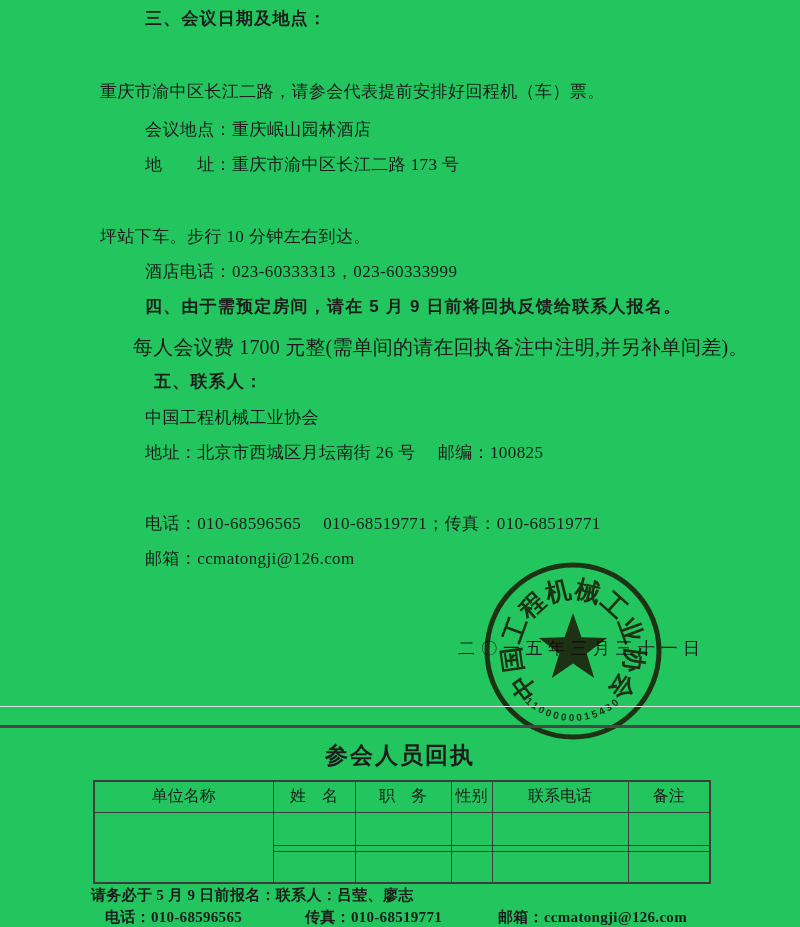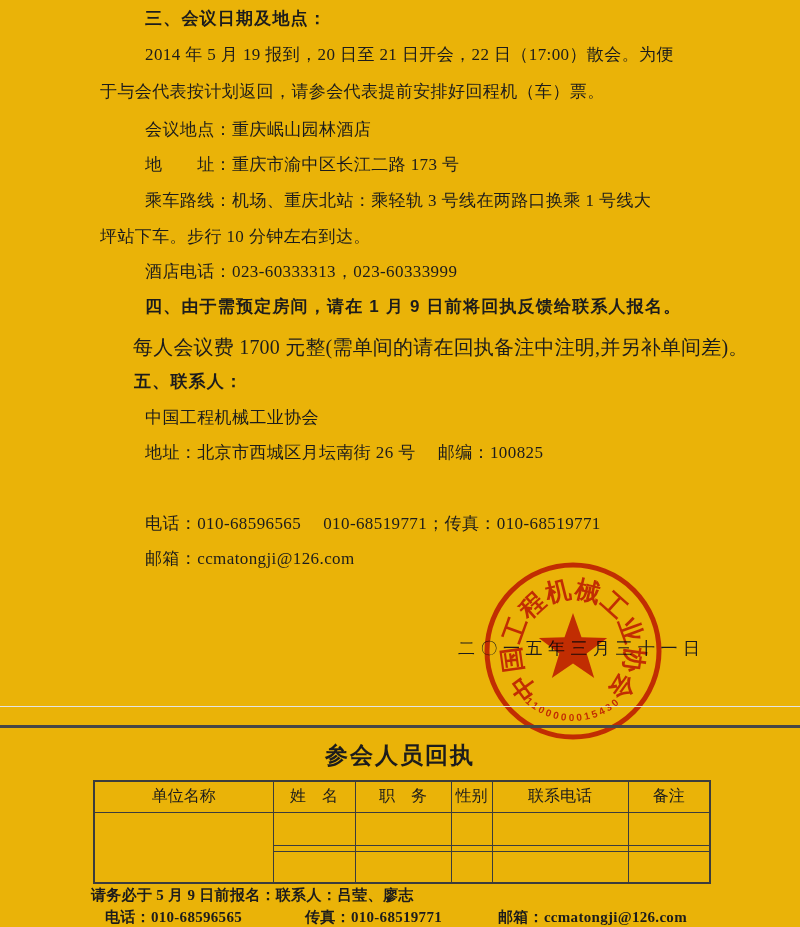--- a/index.html
+++ b/index.html
@@ -1,17 +1,17 @@
 <!DOCTYPE html>
 <html><head>
 <meta charset="utf-8">
 <style>
   html,body{margin:0;padding:0;background:#fff;}
   .page{
-    position:relative;width:800px;height:927px;background:#eab308;overflow:hidden;
+    position:relative;width:800px;height:927px;background:#22c55e;overflow:hidden;
     font-family:"Liberation Serif","DejaVu Serif",serif;color:#1c1c1c;
   }
   .ln{position:absolute;font-size:17px;line-height:22px;white-space:pre;letter-spacing:.4px;}
   .hd{font-family:"Liberation Sans","DejaVu Sans",sans-serif;font-weight:bold;letter-spacing:1.2px;}
   .sm{font-size:20px;letter-spacing:.2px;}
   .date-ln{letter-spacing:5.5px;}
   .rule{position:absolute;left:0;width:800px;}
   .rule-light{top:706px;height:1px;background:#e4e4e4;}
   .rule-dark{top:725px;height:3px;background:#474747;}
   .seal{position:absolute;left:478px;top:556px;width:190px;height:190px;
@@ -29,32 +29,30 @@
   tr.gap{height:6px;}
   tr.r2{height:32px;}
   .foot{position:absolute;font-size:15px;font-weight:bold;white-space:pre;letter-spacing:.3px;}
 </style>
 </head>
 <body>
 
 <div class="page">
 
   <div class="ln hd" style="left:145px;top:8px">三、会议日期及地点：</div>
-  <div class="ln" style="left:145px;top:44px">2014 年 5 月 19 报到，20 日至 21 日开会，22 日（17:00）散会。为便</div>
-  <div class="ln" style="left:100px;top:81px">于与会代表按计划返回，请参会代表提前安排好回程机（车）票。</div>
+  <div class="ln" style="left:100px;top:81px">重庆市渝中区长江二路，请参会代表提前安排好回程机（车）票。</div>
   <div class="ln" style="left:145px;top:119px">会议地点：重庆岷山园林酒店</div>
   <div class="ln" style="left:145px;top:154px">地　　址：重庆市渝中区长江二路 173 号</div>
-  <div class="ln" style="left:145px;top:190px">乘车路线：机场、重庆北站：乘轻轨 3 号线在两路口换乘 1 号线大</div>
   <div class="ln" style="left:100px;top:226px">坪站下车。步行 10 分钟左右到达。</div>
   <div class="ln" style="left:145px;top:261px">酒店电话：023-60333313，023-60333999</div>
 
-  <div class="ln hd" style="left:145px;top:296px">四、由于需预定房间，请在 1 月 9 日前将回执反馈给联系人报名。</div>
+  <div class="ln hd" style="left:145px;top:296px">四、由于需预定房间，请在 5 月 9 日前将回执反馈给联系人报名。</div>
   <div class="ln sm" style="left:133px;top:336px">每人会议费 1700 元整(需单间的请在回执备注中注明,并另补单间差)。</div>
 
-  <div class="ln hd" style="left:134px;top:371px">五、联系人：</div>
+  <div class="ln hd" style="left:154px;top:371px">五、联系人：</div>
   <div class="ln" style="left:145px;top:407px">中国工程机械工业协会</div>
   <div class="ln" style="left:145px;top:442px">地址：北京市西城区月坛南街 26 号　 邮编：100825</div>
   <div class="ln" style="left:145px;top:513px">电话：010-68596565　 010-68519771；传真：010-68519771</div>
   <div class="ln" style="left:145px;top:548px">邮箱：ccmatongji@126.com</div>
 
   <div class="ln date-ln" style="left:458px;top:638px">二〇一五年三月三十一日</div>
 
   <div class="seal">
     <svg id="seal-svg" width="190" height="190" viewBox="0 0 190 190">
       <circle cx="95" cy="95" r="86" fill="none" stroke-width="5" class="seal-stroke" stroke="#cf2b20"></circle>

